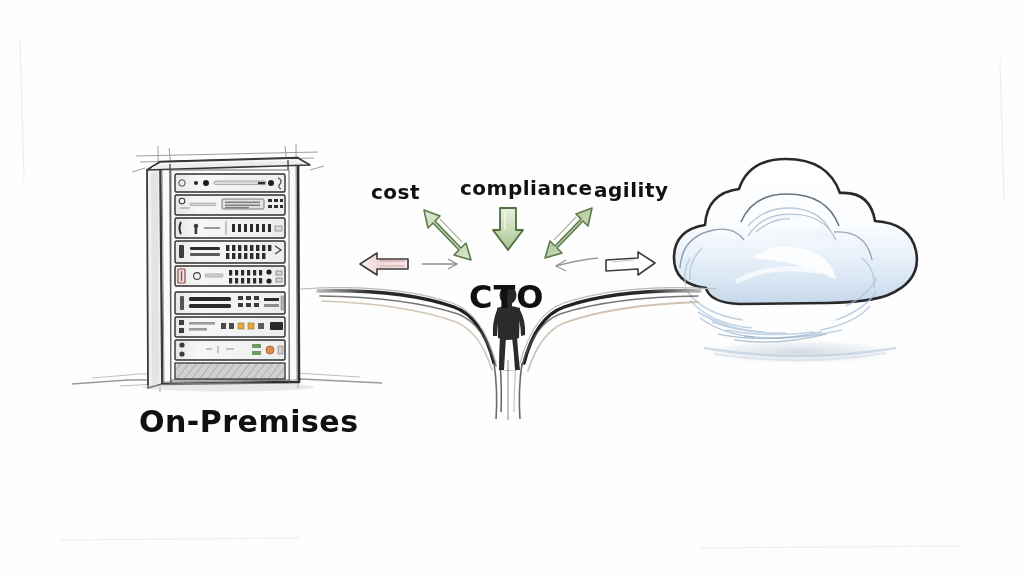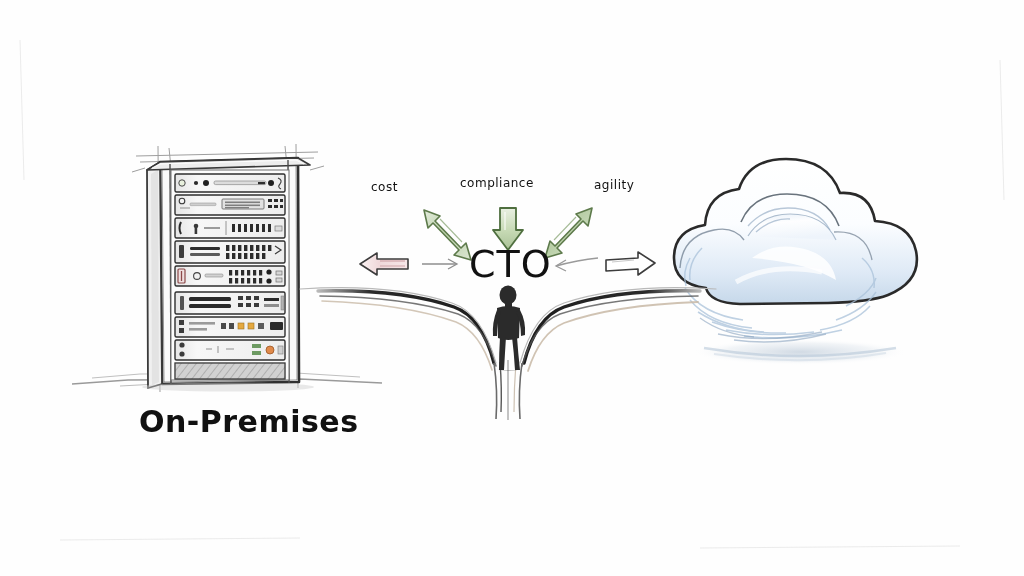--- a/index.html
+++ b/index.html
@@ -28,27 +28,28 @@
     color: #111111;
     font-family: "DejaVu Sans", sans-serif;
     white-space: nowrap;
     letter-spacing: 0.5px;
   }
   .label-big {
     font-size: 30px;
     font-weight: 700;
   }
   .label-word {
-    font-size: 12px;
-    font-weight: 400;
+    font-size: 20px;
+    font-weight: 700;
   }
   .label-cto {
-    font-size: 38px;
-    font-weight: 400;
+    font-size: 32px;
+    font-weight: 700;
     letter-spacing: 1px;
+    margin-top: 36px;
   }
   #label-on-premises { left: 139px; top: 404px; }
   #label-cloud       { left: 751px; top: 404px; }
   #label-cost        { left: 371px; top: 180px; }
   #label-compliance  { left: 460px; top: 176px; }
   #label-agility     { left: 594px; top: 178px; }
   #label-cto         { left: 469px; top: 242px; }
 </style>
 </head>
 <body>

